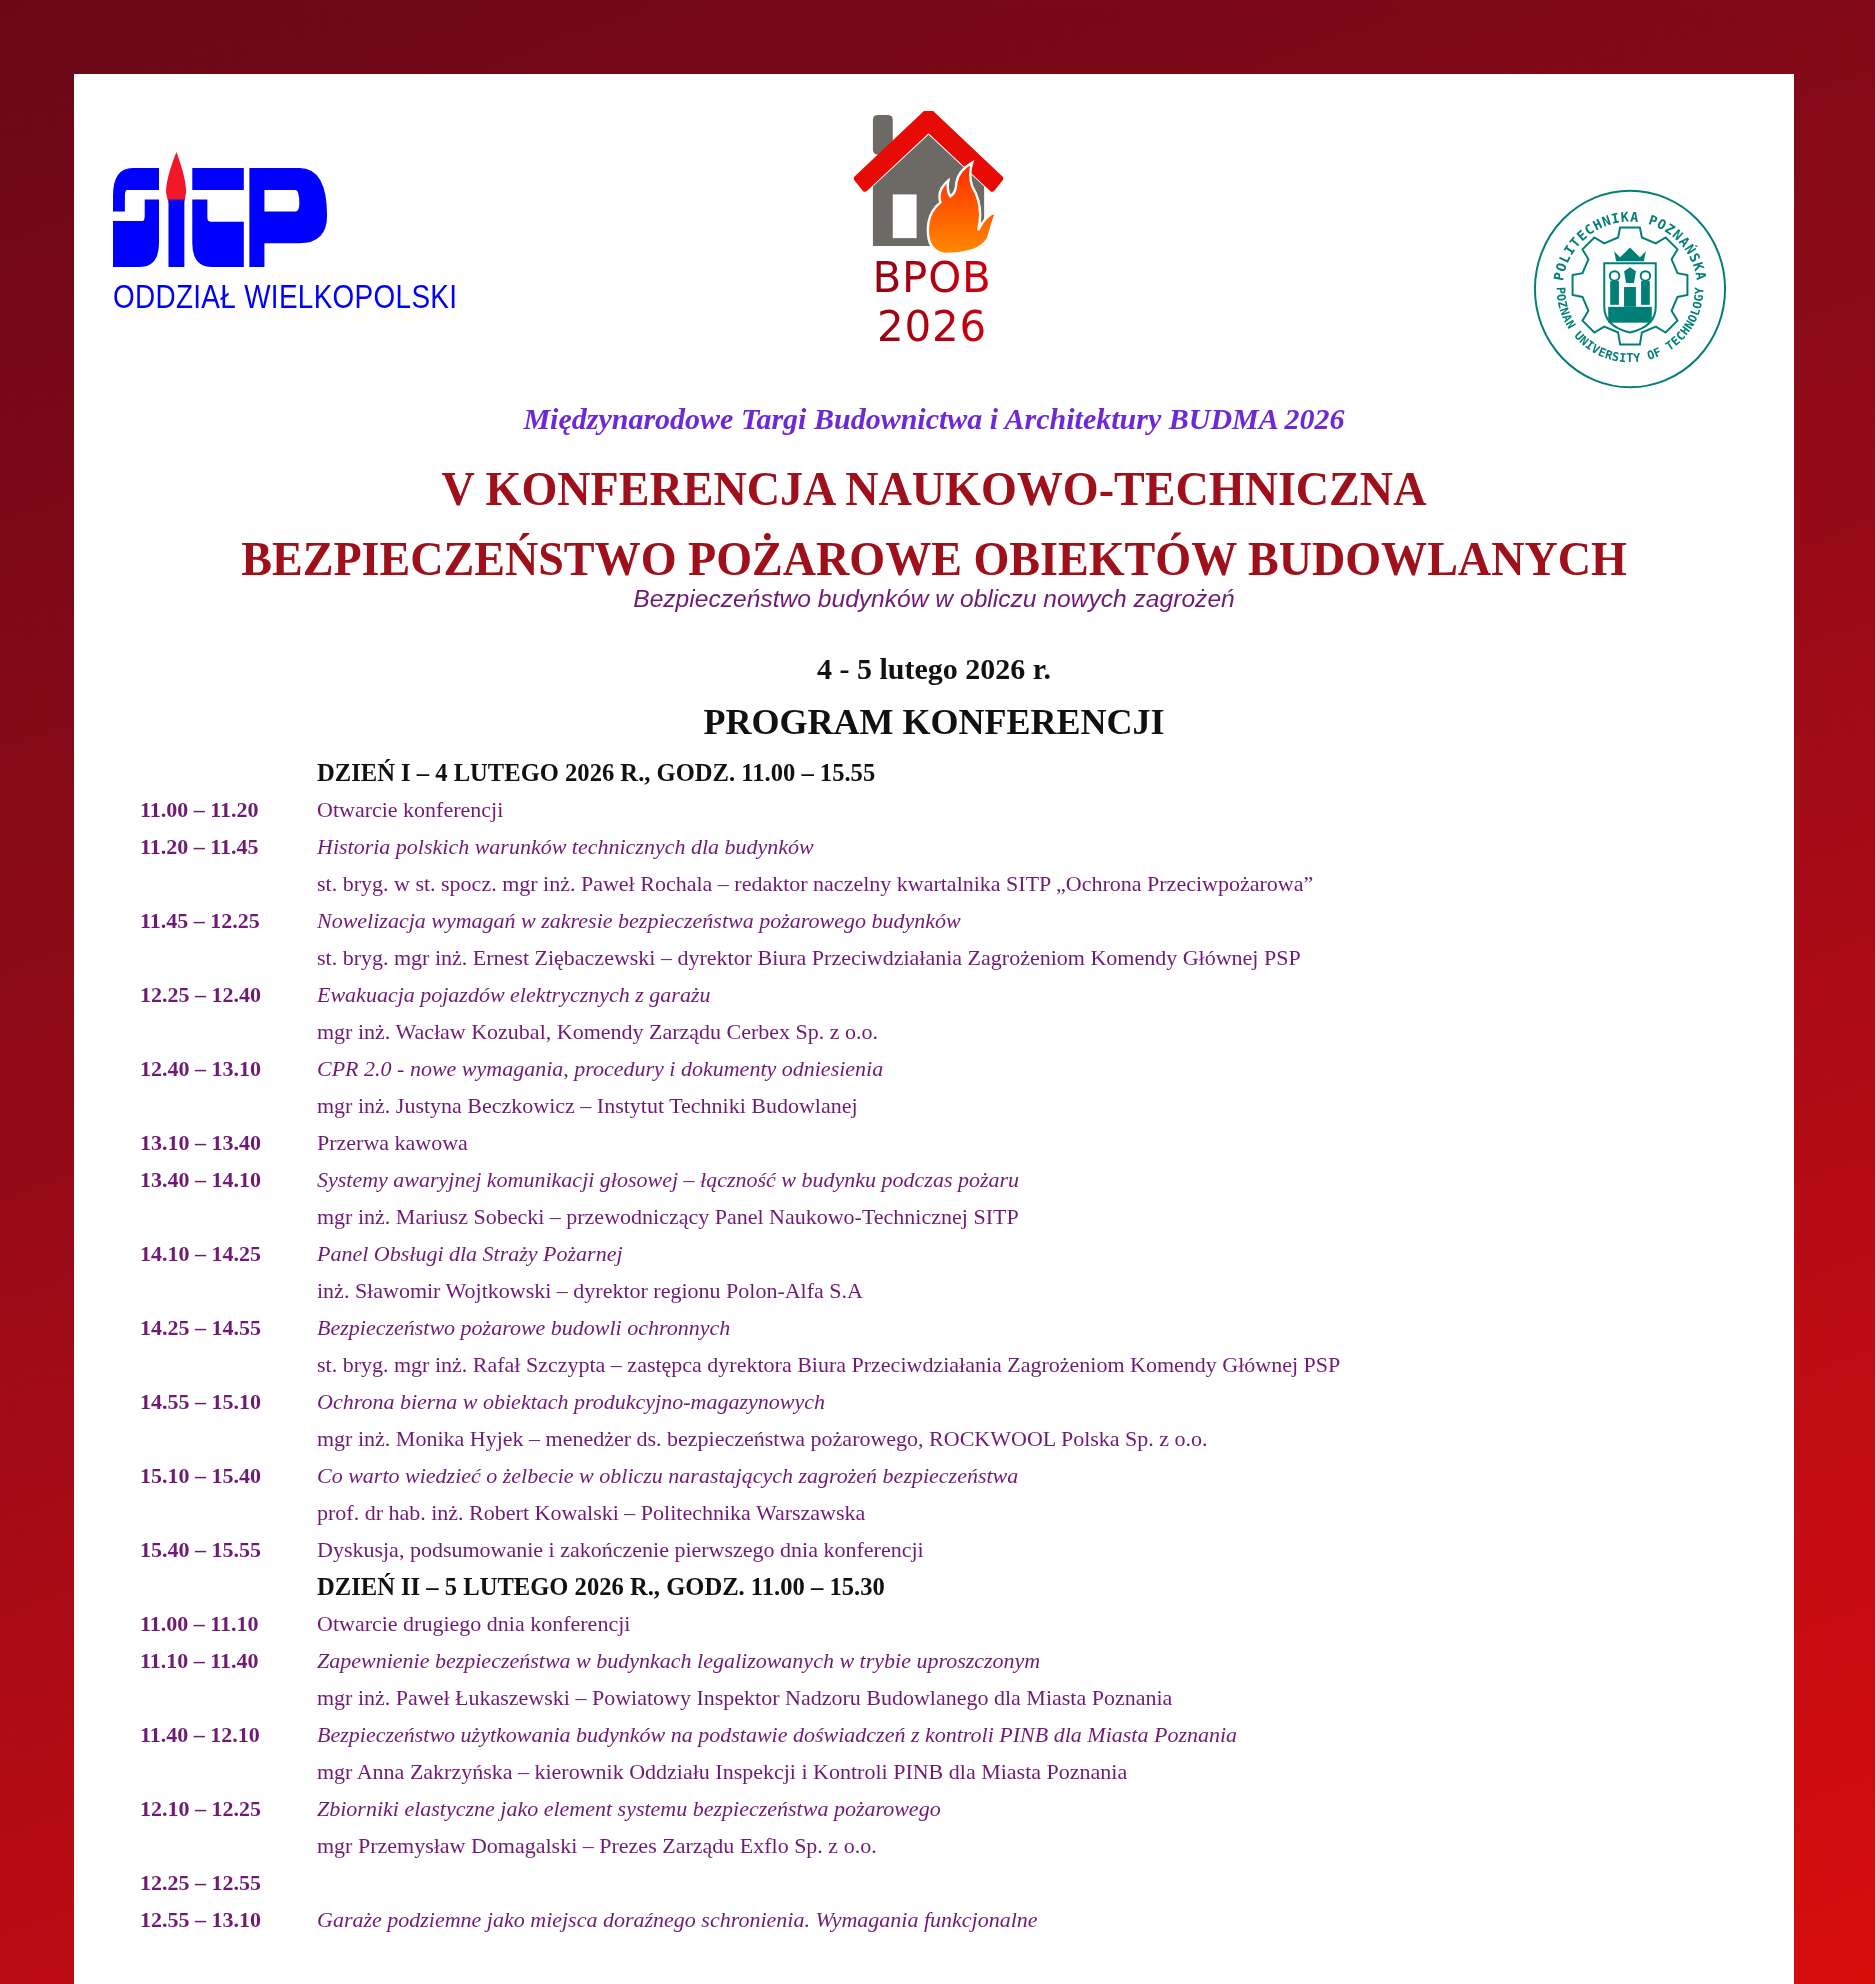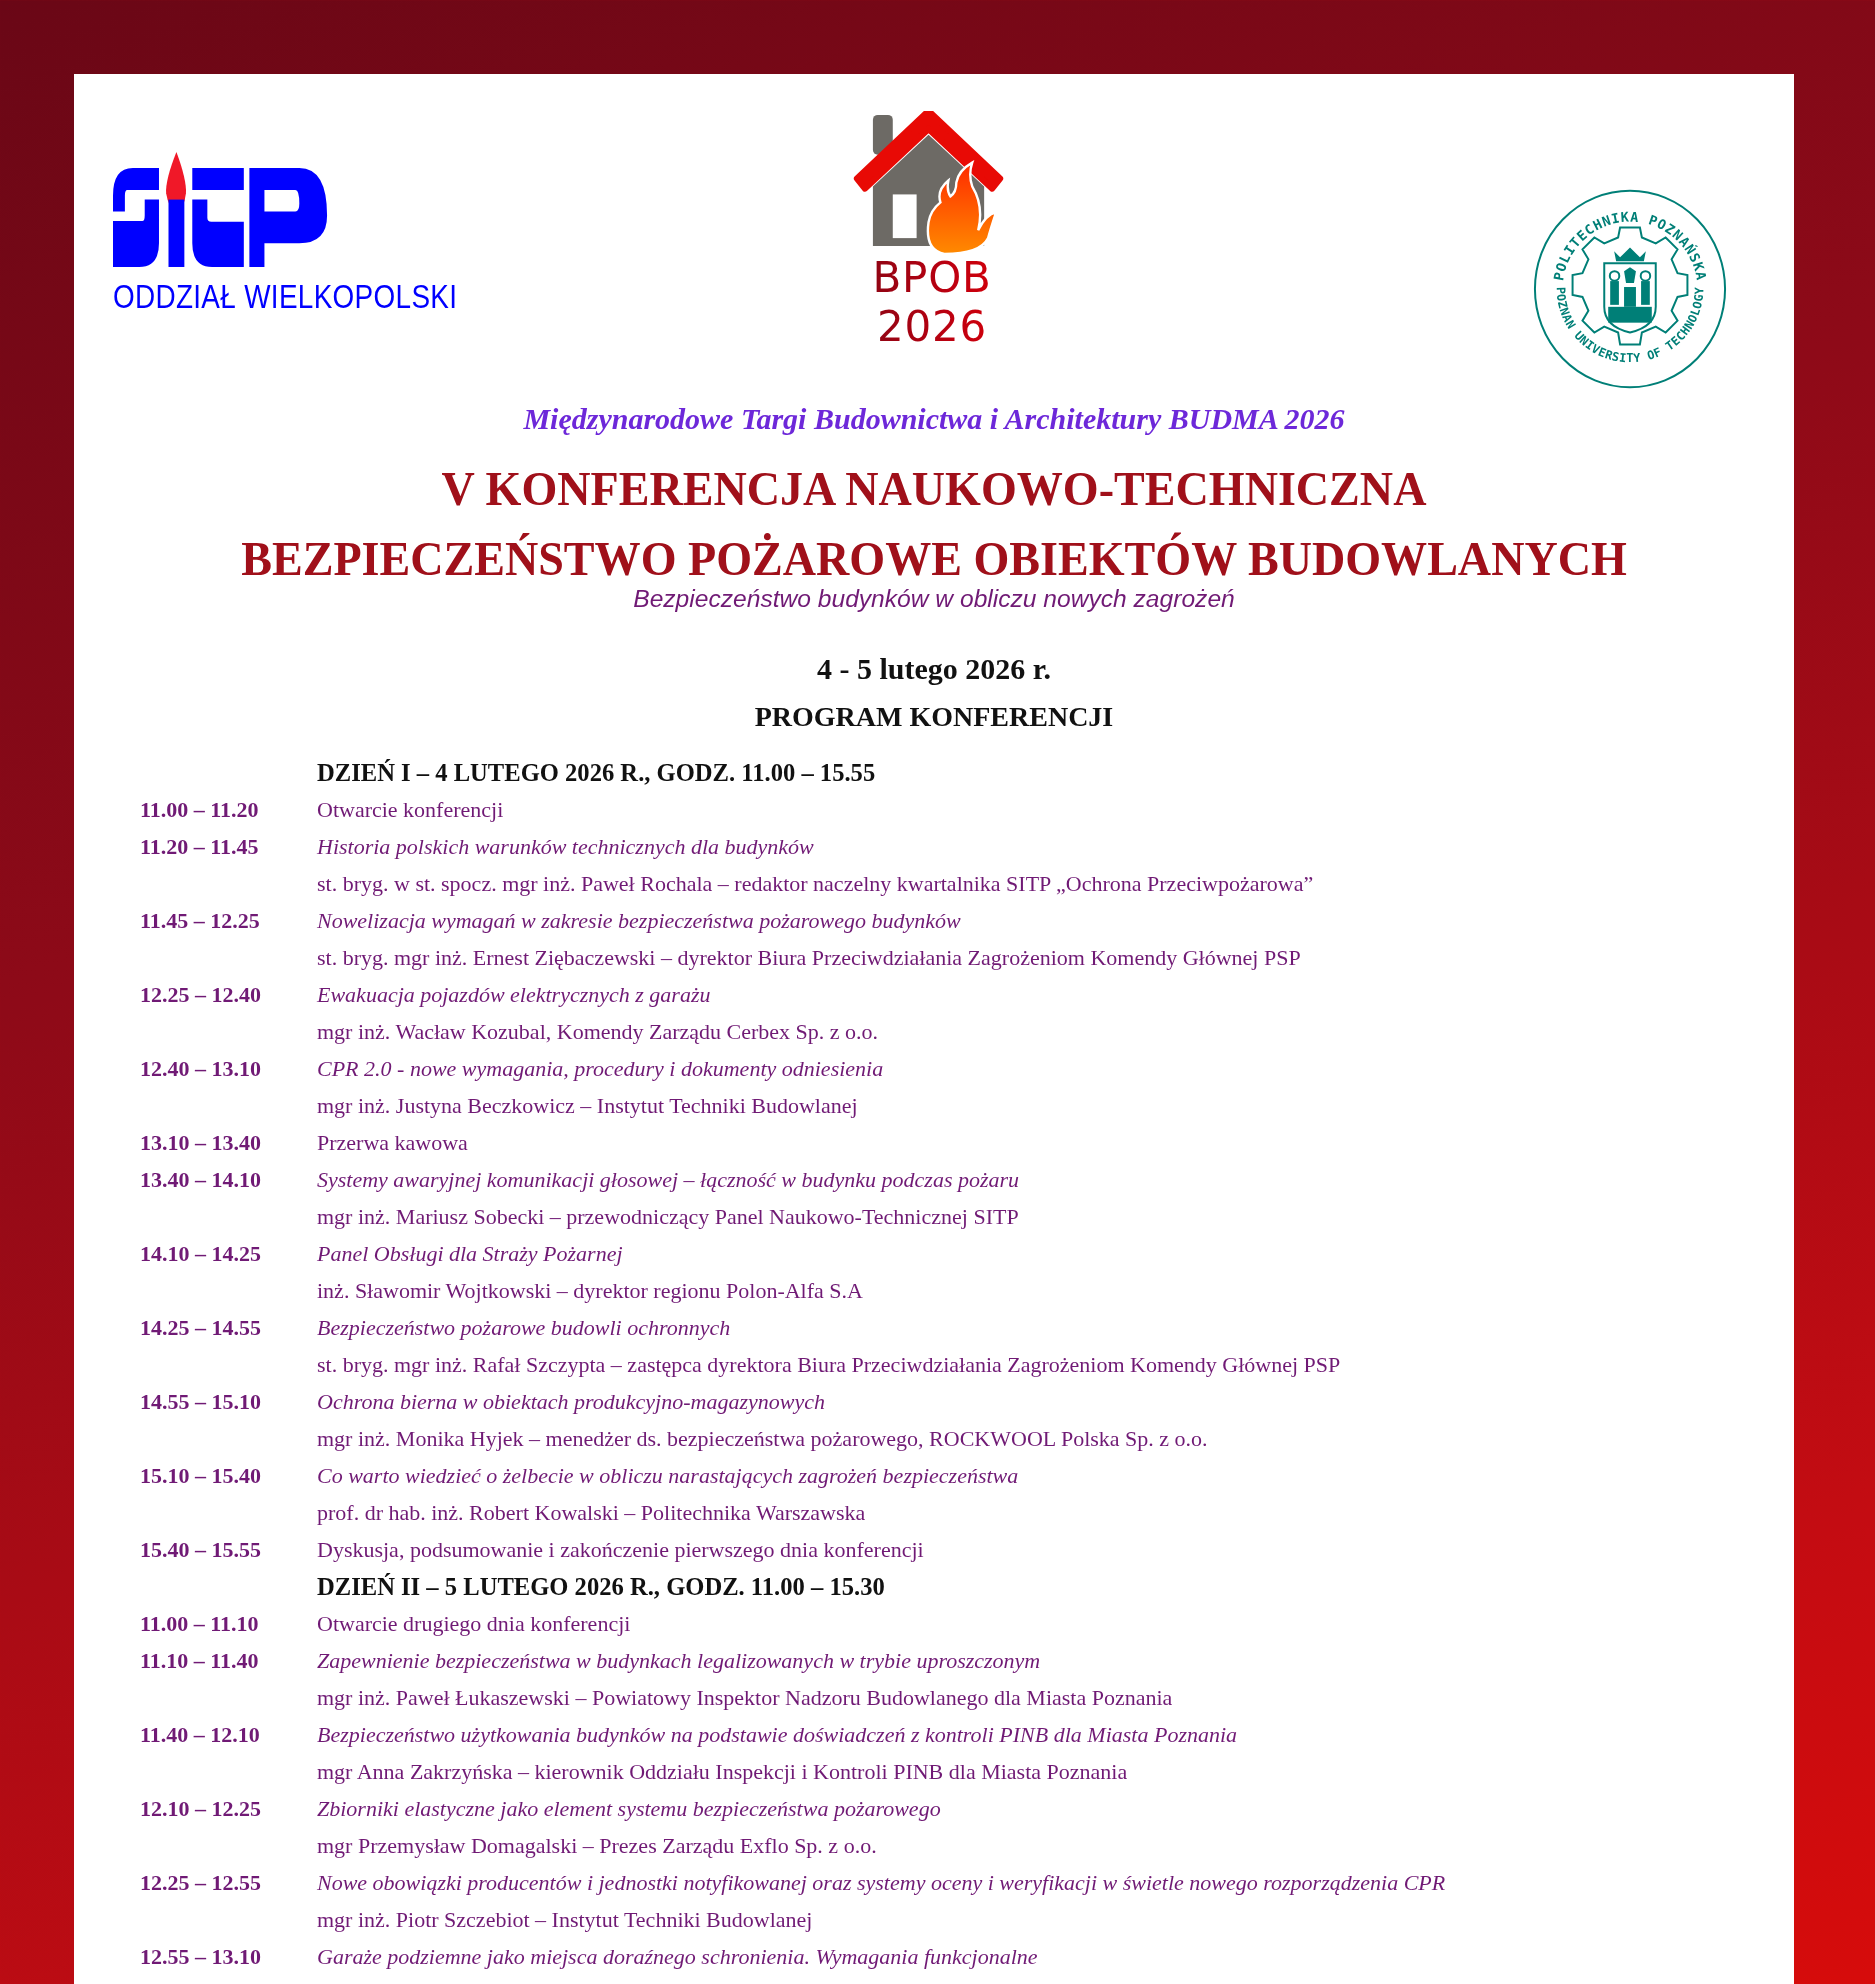--- a/index.html
+++ b/index.html
@@ -27,21 +27,21 @@
     -webkit-background-clip: text; background-clip: text; color: transparent;
     margin-top: -2.4px; letter-spacing: 0.8px;
   }
   .logo-put { position: absolute; left: 1455px; top: 114px; width: 202px; height: 202px; }
   .center { position: absolute; left: 0; width: 1720px; text-align: center; white-space: nowrap; }
   .fair { top: 328px; font-style: italic; font-weight: bold; font-size: 30px; color: #6d28d9; }
   .title1 { top: 387px; font-weight: bold; font-size: 48px; color: #a0101a; transform: scaleX(0.96); }
   .title2 { top: 457px; font-weight: bold; font-size: 48px; color: #a0101a; transform: scaleX(0.96); }
   .motto { top: 511px; font-family: "Liberation Sans", "DejaVu Sans", sans-serif; font-style: italic; font-weight: normal; font-size: 24.6px; color: #701a75; }
   .dates { top: 578px; font-weight: bold; font-size: 30px; color: #111; }
-  .program { top: 627px; font-weight: bold; font-size: 28px; color: #111; }
+  .program { top: 627px; font-weight: bold; font-size: 36px; color: #111; }
   .schedule { position: absolute; left: 66px; top: 680px; width: 1628px; }
   .row { display: flex; font-size: 22px; line-height: 37px; color: #701a75; }
   .time { width: 177px; flex: none; font-weight: bold; white-space: nowrap; }
   .content { flex: 1; }
   .day-header { padding-left: 177px; font-weight: bold; font-size: 24.6px; line-height: 37px; color: #111; }
   .line { display: block; white-space: nowrap; }
   .it { font-style: italic; }
 </style>
 </head>
 <body>
@@ -223,24 +223,20 @@
       </div>
       <div class="row">
         <div class="time">12.10 – 12.25</div>
         <div class="content">
           <span class="line it">Zbiorniki elastyczne jako element systemu bezpieczeństwa pożarowego</span>
           <span class="line">mgr Przemysław Domagalski – Prezes Zarządu Exflo Sp. z o.o.</span>
         </div>
       </div>
       <div class="row">
         <div class="time">12.25 – 12.55</div>
-        <div class="content">
-          <span class="line it">Nowe obowiązki producentów i jednostki notyfikowanej oraz systemy oceny i weryfikacji w świetle nowego rozporządzenia CPR</span>
-          <span class="line">mgr inż. Piotr Szczebiot – Instytut Techniki Budowlanej</span>
-        </div>
       </div>
       <div class="row">
         <div class="time">12.55 – 13.10</div>
         <div class="content">
           <span class="line it">Garaże podziemne jako miejsca doraźnego schronienia. Wymagania funkcjonalne</span>
         </div>
       </div>
     </div>
 
 </div>

